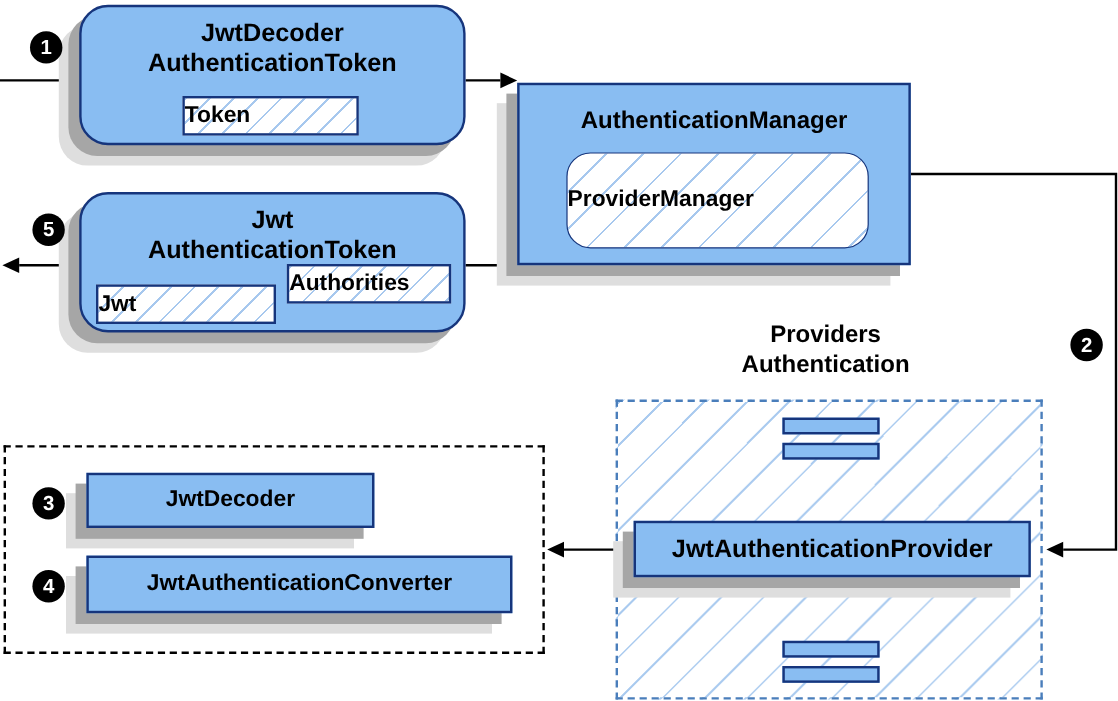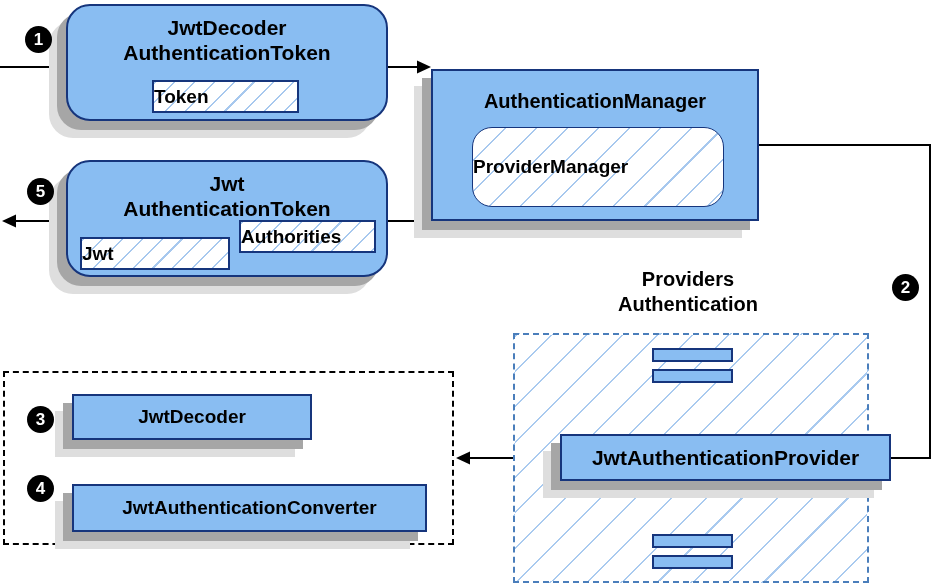--- a/index.html
+++ b/index.html
@@ -132,34 +132,34 @@
   <div class="abs group-label" style="left:563px;top:267px;width:250px;">
     <div>Providers</div>
     <div>Authentication</div>
   </div>
 
   <div class="abs providers-group" style="left:513px;top:333px;width:356px;height:250px;"></div>
 
   <div class="abs bar" style="left:652px;top:348px;width:81px;height:14px;"></div>
   <div class="abs bar" style="left:652px;top:369px;width:81px;height:14px;"></div>
 
-  <div class="abs node bluebox centerlabel" style="left:560px;top:434px;width:331px;height:47px;font-size:21px;z-index:3;">
+  <div class="abs node bluebox centerlabel" style="left:528px;top:434px;width:331px;height:47px;font-size:21px;z-index:3;">
     <span>JwtAuthenticationProvider</span>
   </div>
 
   <div class="abs bar" style="left:652px;top:534px;width:81px;height:14px;"></div>
   <div class="abs bar" style="left:652px;top:555px;width:81px;height:14px;"></div>
 
   <div class="abs decoder-group" style="left:3px;top:371px;width:451px;height:174px;"></div>
 
   <div class="abs node bluebox centerlabel" style="left:72px;top:394px;width:240px;height:46px;font-size:19px;z-index:3;">
     <span>JwtDecoder</span>
   </div>
 
-  <div class="abs node bluebox centerlabel" style="left:72px;top:484px;width:355px;height:48px;font-size:19px;z-index:3;">
+  <div class="abs node bluebox centerlabel" style="left:72px;top:463px;width:355px;height:48px;font-size:19px;z-index:3;">
     <span>JwtAuthenticationConverter</span>
   </div>
 
   <div class="abs badge" style="left:25px;top:26px;">
     <span>1</span>
   </div>
   <div class="abs badge" style="left:892px;top:274px;">
     <span>2</span>
   </div>
   <div class="abs badge" style="left:27px;top:406px;">

